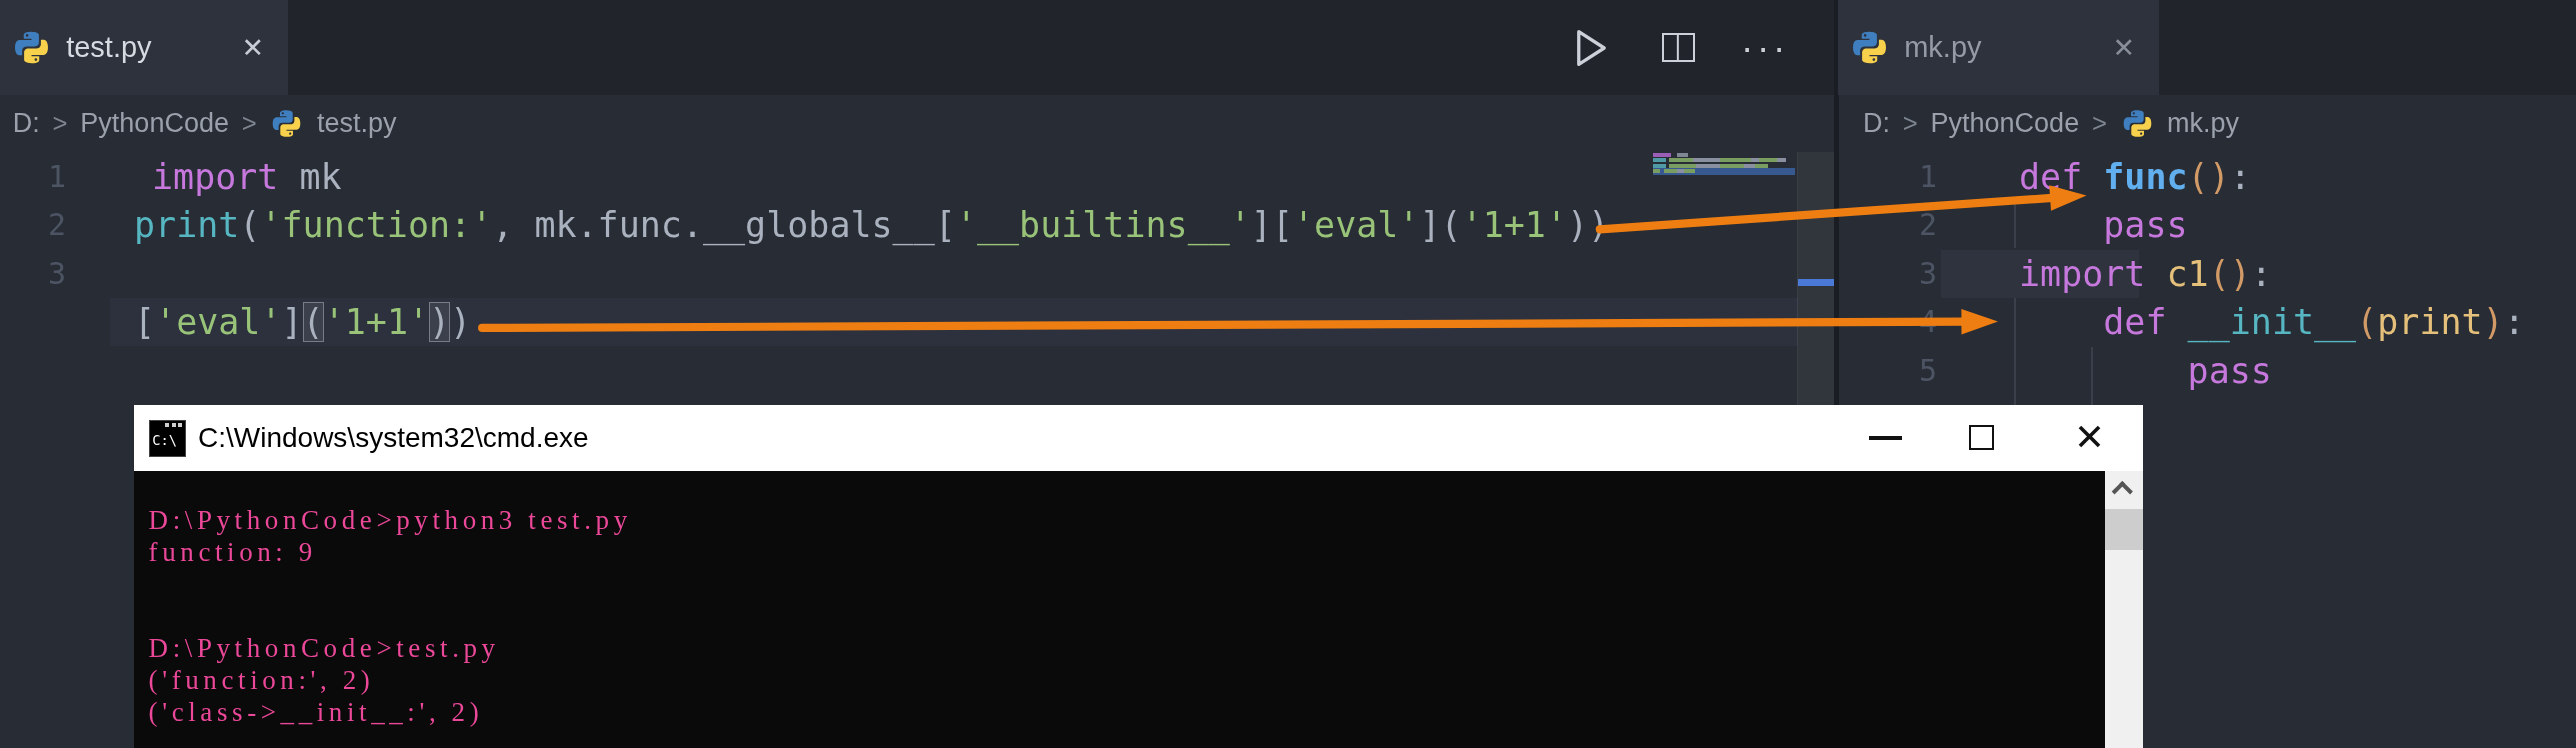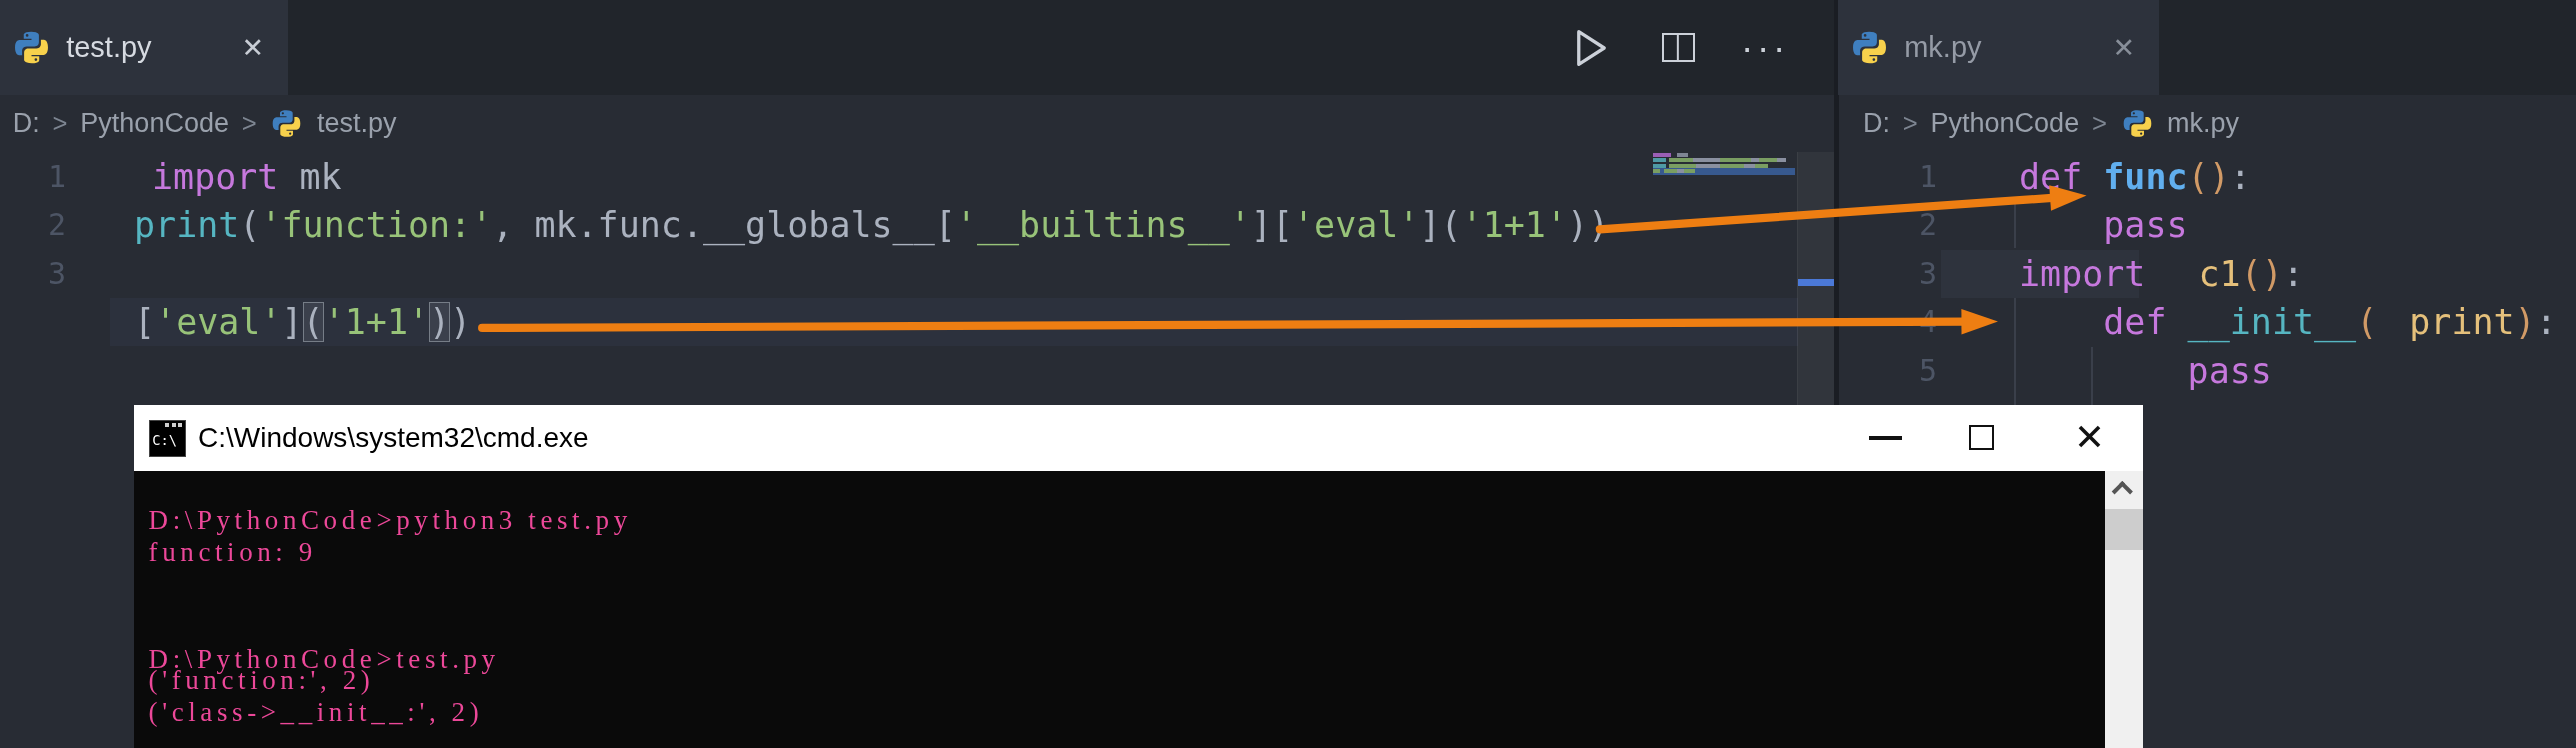--- a/index.html
+++ b/index.html
@@ -53,21 +53,21 @@
   .code-row .code { position:absolute; top:0; height:48px; line-height:48px;
                     white-space:pre; font-family:"DejaVu Sans Mono", monospace; font-size:35px; }
   #editor-left  .code { left:134px; }
   #editor-right .code { left:163px; }
 
   .c-pl  { color:#abb2bf; }
   .c-kw  { color:#c678dd;margin-left:18px; }
   .c-fn  { color:#56b6c2; }
   .c-str { color:#98c379; }
   .c-blue{ color:#61afef;font-weight:bold; }
-  .c-yel { color:#e5c07b;margin-left:32px; }
+  .c-yel { color:#e5c07b; }
   .c-gold{ color:#d19a66; }
   .c-box { color:#abb2bf; background:#3b404c; outline:1.8px solid #767d87; outline-offset:-1.8px; }
 
   .cur-line-left  { position:absolute; left:110px; top:146px; width:1688px; height:48px; background:#2c313d; }
   .range-hl-right { position:absolute; left:103px; top:98px; width:198px; height:48px; background:#2e333d; }
 
   .iguide { position:absolute; width:1.8px; background:#3a3f4a; }
 
   
   #minimap { position:absolute; left:1653px; top:152px; width:146px; height:55px; }
@@ -288,21 +288,21 @@
       </div>
       <div id="term-title">C:\Windows\system32\cmd.exe</div>
       <div id="term-min"></div>
       <div id="term-max"></div>
       <div id="term-close">✕</div>
     </div>
     <div id="term-body">
         <div class="term-line" style="top: 33px;">D:\PythonCode&gt;python3 test.py</div>
         <div class="term-line" style="top: 65px;">function: 9</div>
         <div class="term-line" style="top: 129px;"></div>
-        <div class="term-line" style="top: 172px;">D:\PythonCode&gt;test.py</div>
+        <div class="term-line" style="top: 161px;">D:\PythonCode&gt;test.py</div>
         <div class="term-line" style="top: 193px;">('function:', 2)</div>
         <div class="term-line" style="top: 225px;">('class-&gt;__init__:', 2)</div>
       </div>
     <div id="term-scroll">
       <div class="chev"></div>
       <div id="term-thumb"></div>
     </div>
   </div>
 
 </div>

